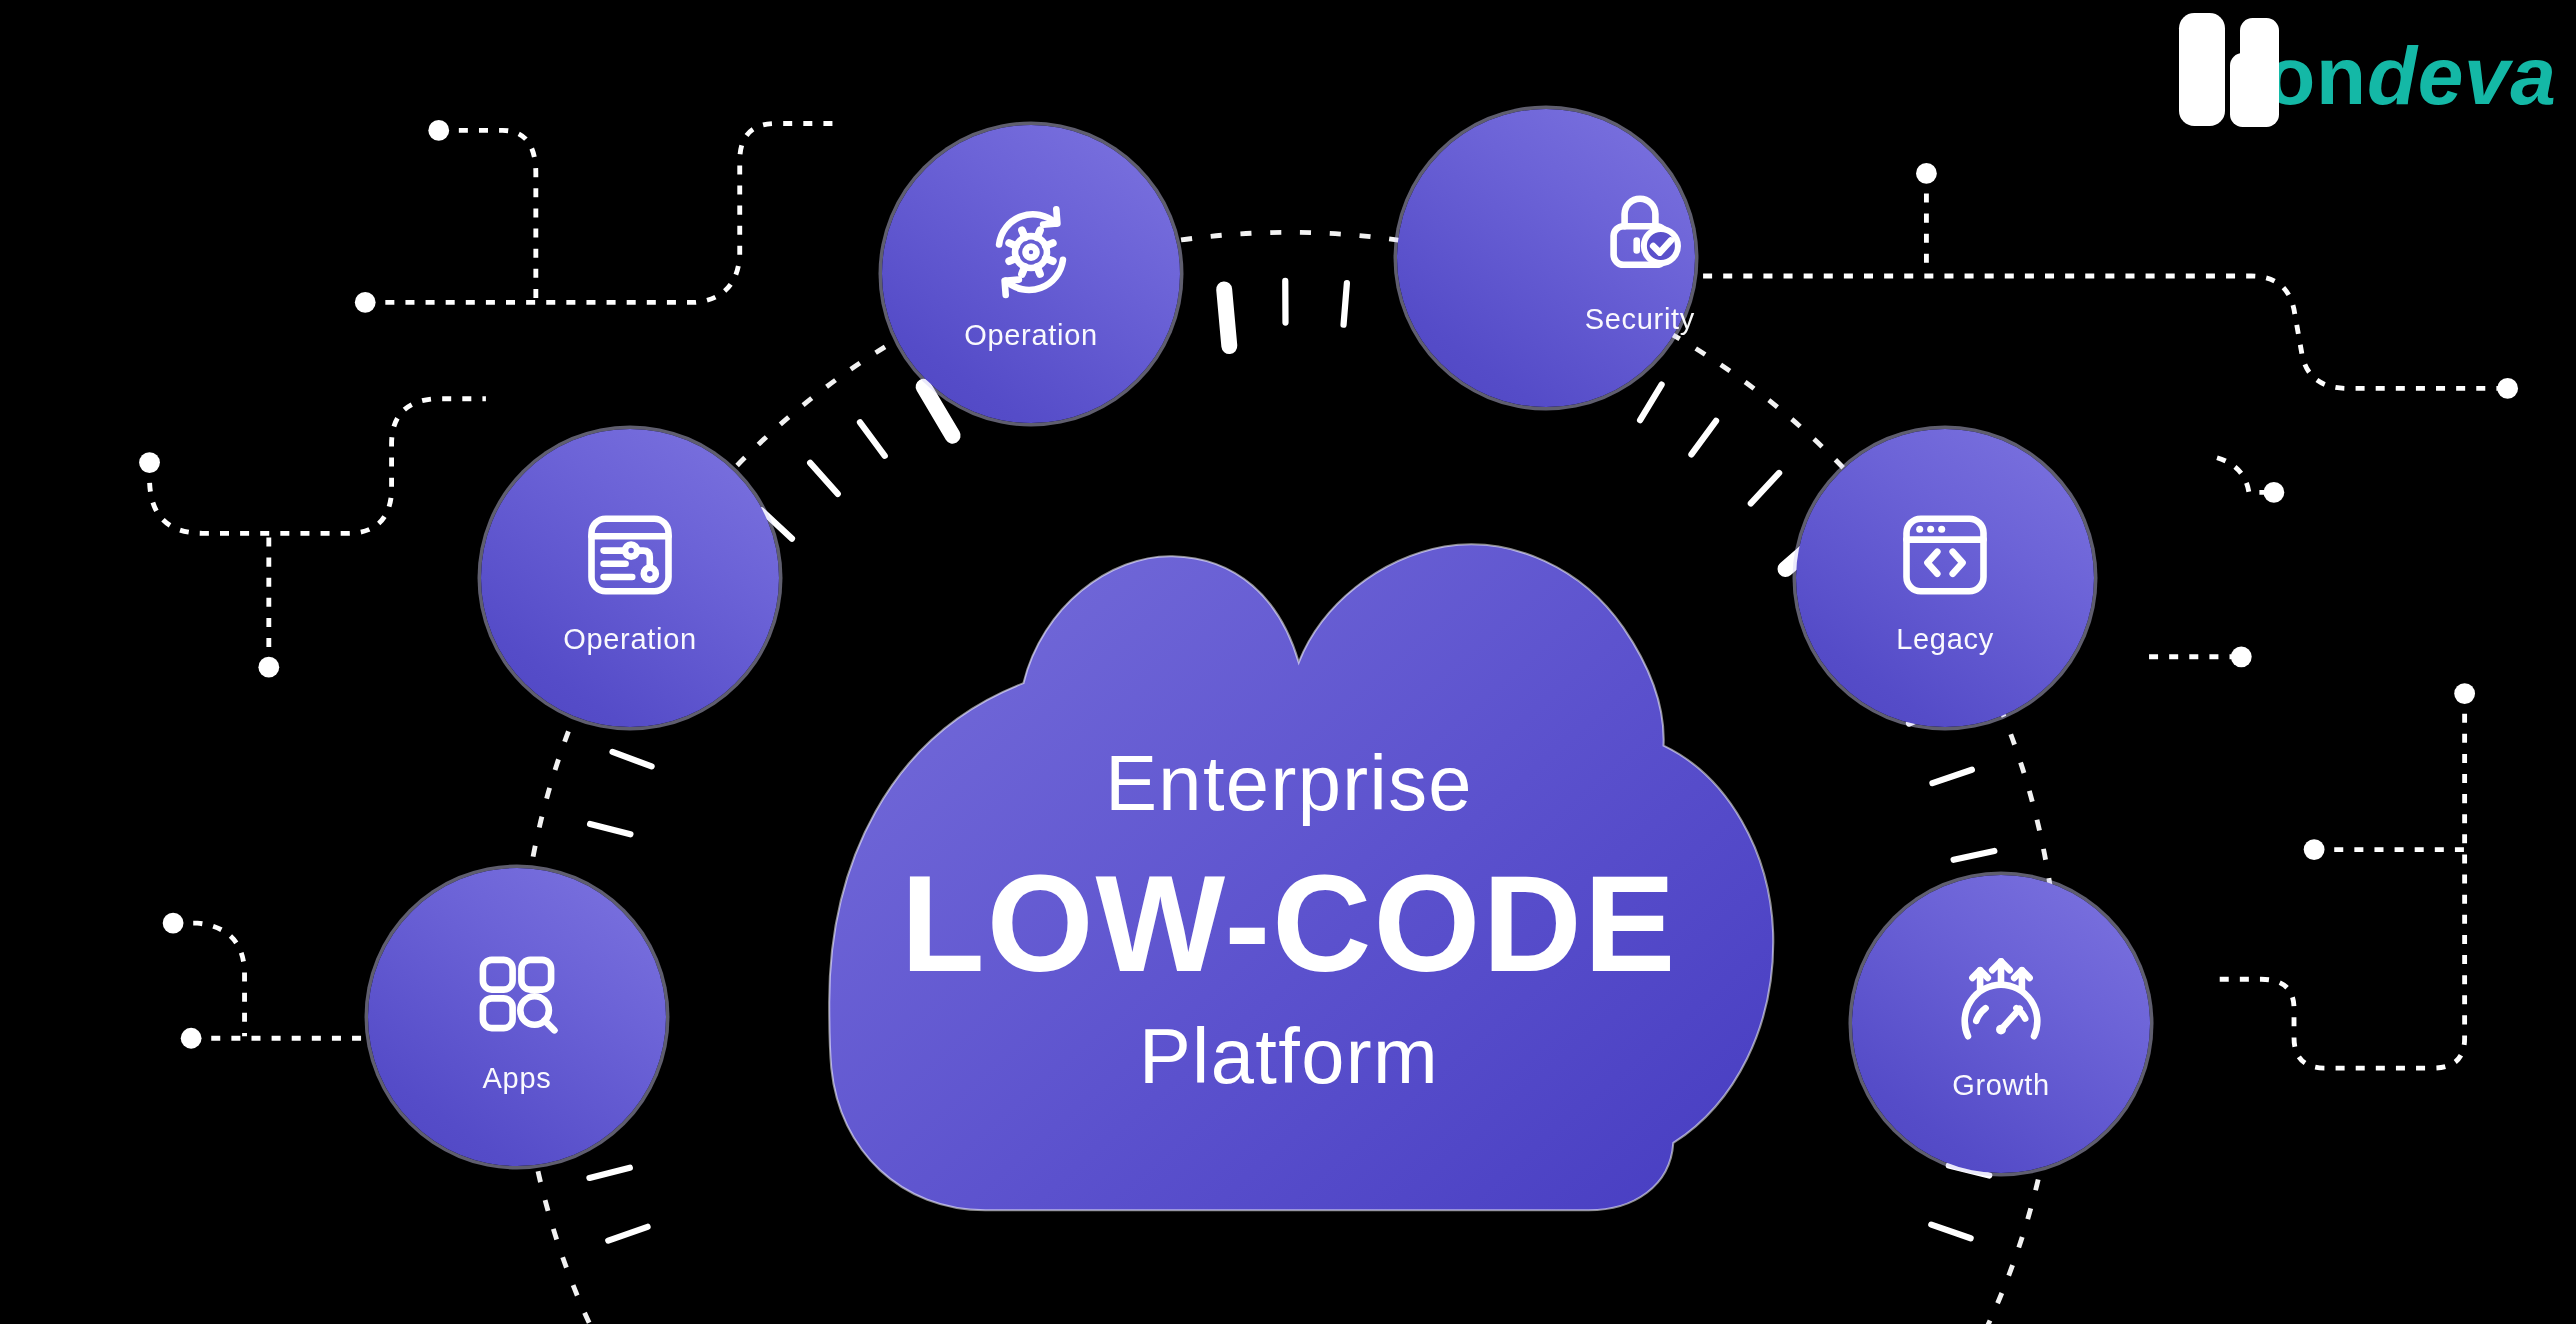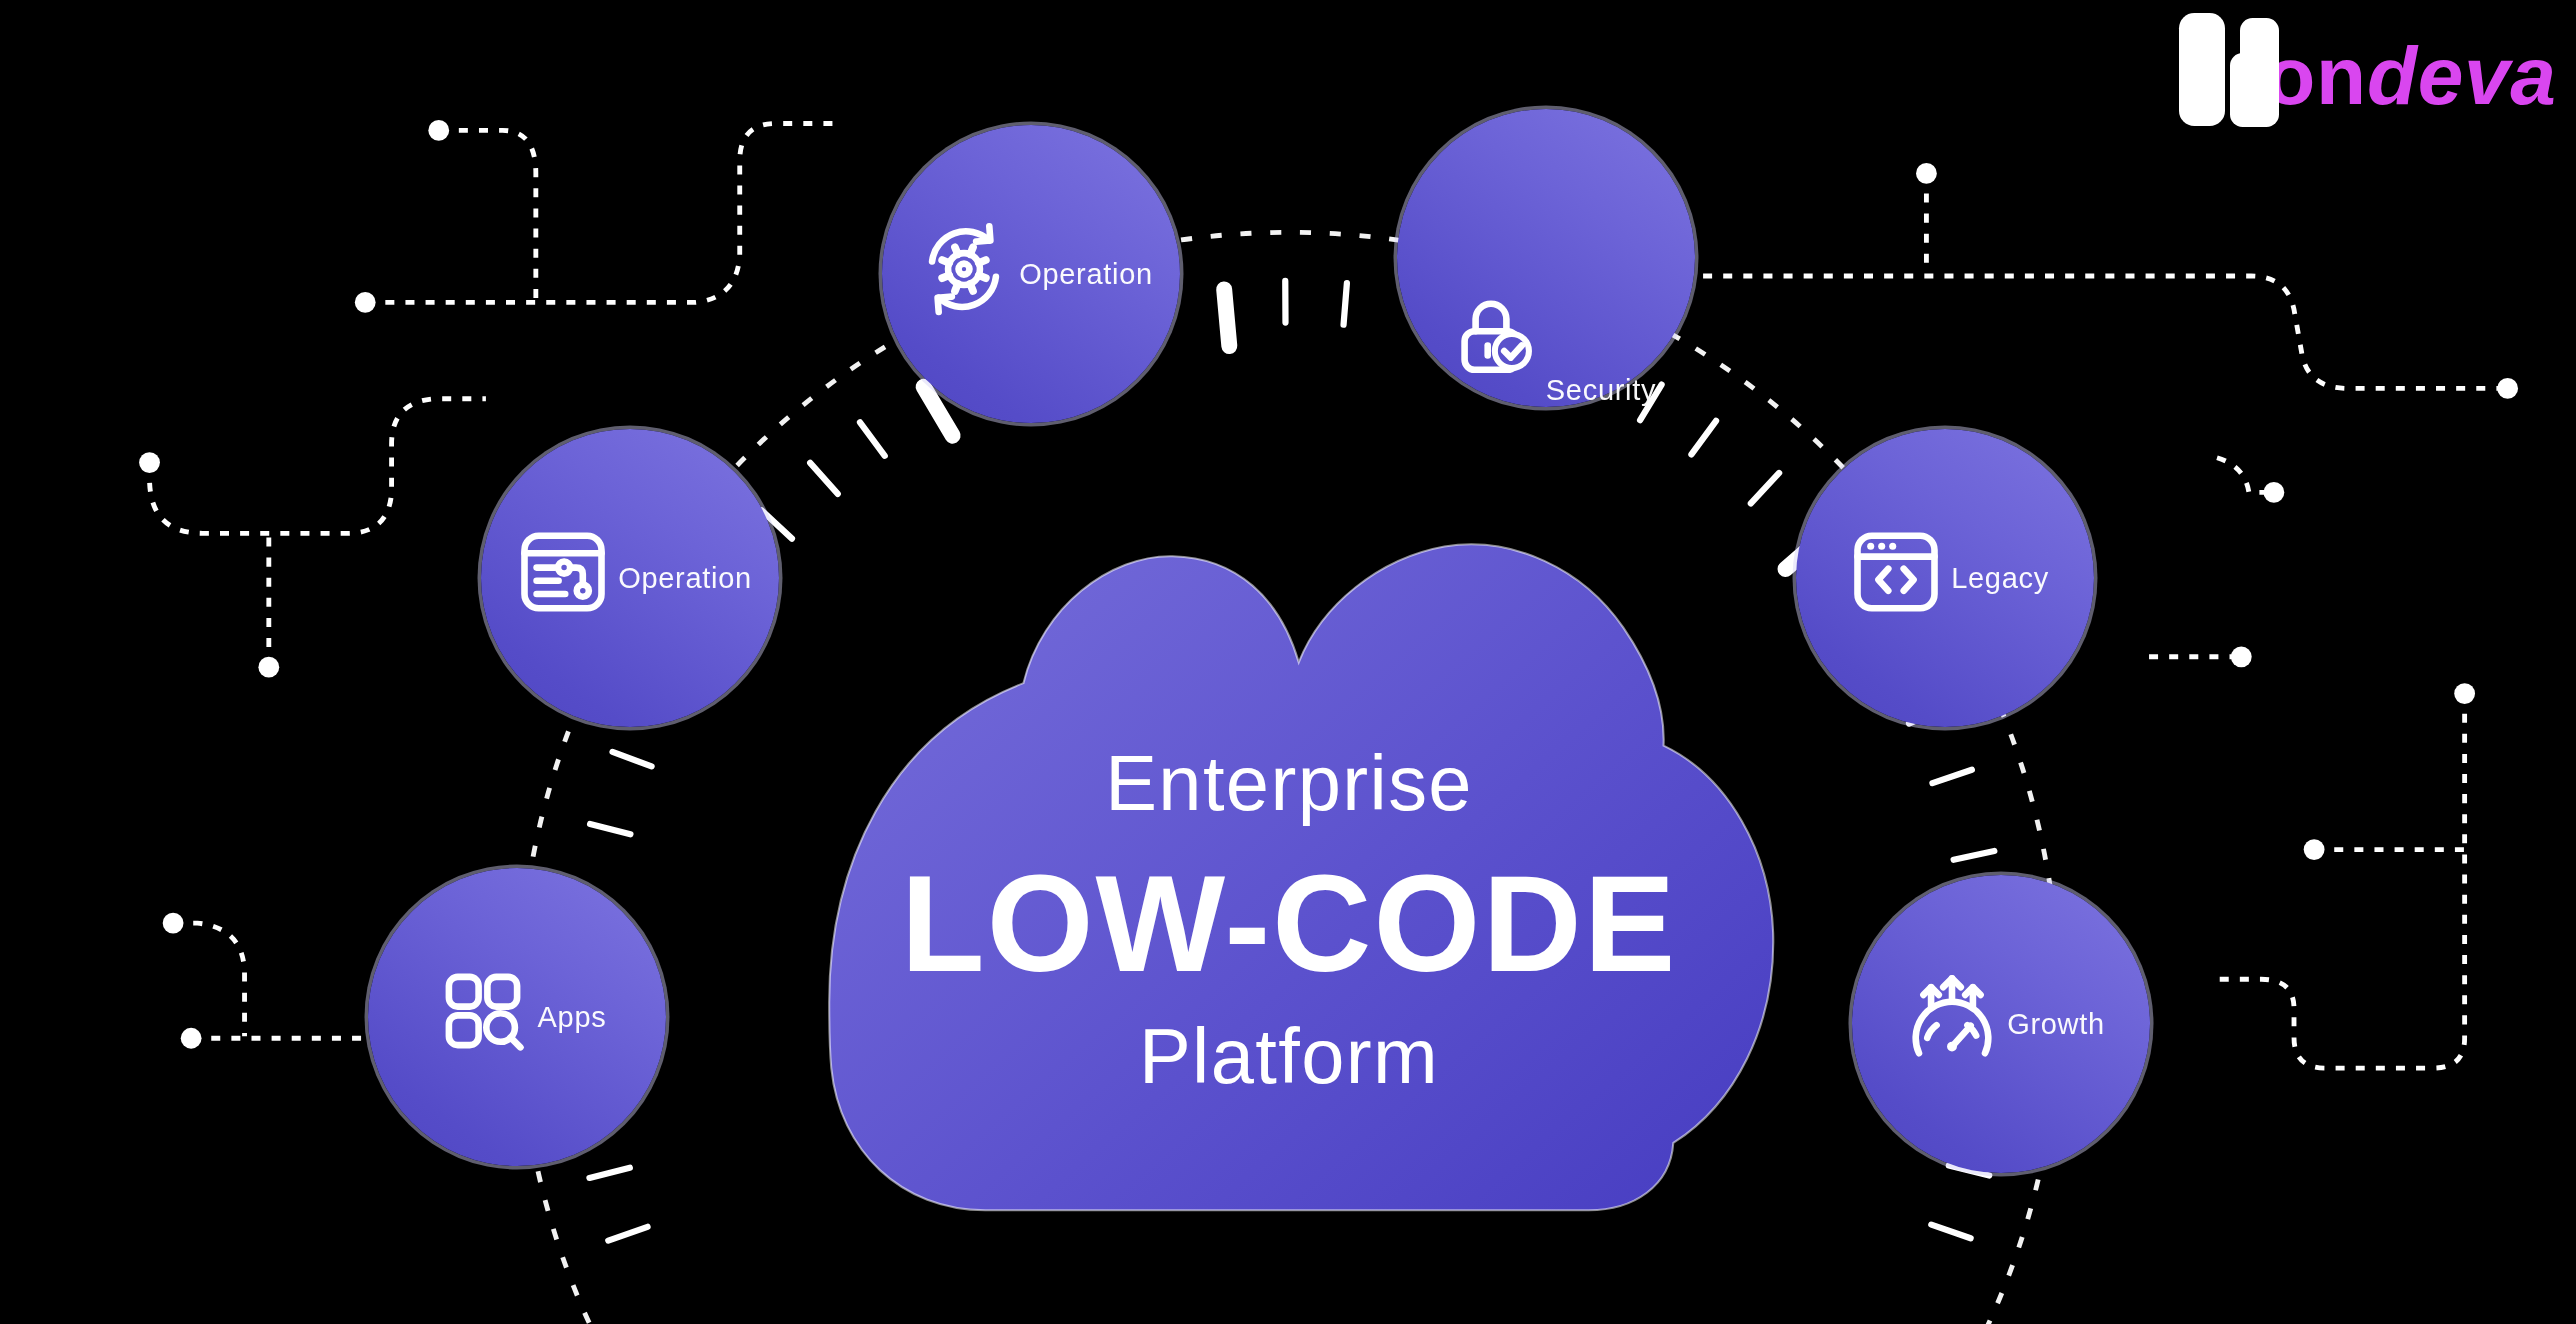--- a/index.html
+++ b/index.html
@@ -2,36 +2,36 @@
 <html style="font-size:11px"><head>
 <meta charset="utf-8">
 <style>
   html,body{margin:0;padding:0;background:#000;}
   #stage{position:relative;width:2576px;height:1324px;background:#000;overflow:hidden;
          font-family:"Liberation Sans",sans-serif;}
   #decor-svg{position:absolute;left:0;top:0;}
   .node{position:absolute;width:298px;height:298px;border-radius:50%;
         background:linear-gradient(215deg,#7d74e0 0%,#6c63d7 35%,#554cc8 80%,#4f45c2 100%);
         box-shadow:0 0 0 3.5px rgba(210,208,245,0.45);
-        display:flex;flex-direction:row;align-items:center;justify-content:center;}
+        display:flex;flex-direction:column;align-items:center;justify-content:center;}
   .node .icon{width:110px;height:110px;margin-bottom:12.5px;}
   .node .label{color:#ffffff;font-size:29px;letter-spacing:0.7px;font-weight:400;opacity:.97;}
   svg .ic{stroke:#fff;stroke-width:6;fill:none;stroke-linecap:round;stroke-linejoin:round;}
   
   .cloud-line1,.cloud-line3{fill:#fff;font-size:112px;font-weight:300;letter-spacing:2px;}
   .cloud-line2{fill:#fff;font-size:198px;font-weight:700;letter-spacing:3px;}
   text{font-family:"Liberation Sans",sans-serif;}
   
   #logo{position:absolute;right:19.4px;top:9.7px;display:flex;align-items:flex-end;}
   .logo-bars{position:relative;width:117px;height:117px;}
   .bar{position:absolute;background:#fff;}
   .bar1{left:43px;top:3.5px;width:46px;height:113px;border-radius:15.3px;}
   .bar2a{left:104px;top:8.3px;width:39px;height:62px;border-radius:12.5px;}
   .bar2b{left:94px;top:43px;width:49px;height:74px;border-radius:12.5px;}
-  .logo-text{color:#d946ef;font-size:82px;font-weight:600;line-height:1;margin-left:12.5px;
+  .logo-text{color:#14b8a6;font-size:82px;font-weight:600;line-height:1;margin-left:12.5px;
              margin-bottom:9.7px;letter-spacing:0.7px;}
   .logo-text .it{font-style:italic;}
 </style>
 </head>
 <body>
 
 <div id="stage">
 
   <svg id="decor-svg" width="2576" height="1324" viewBox="0 0 3713 1909">
     <defs>

